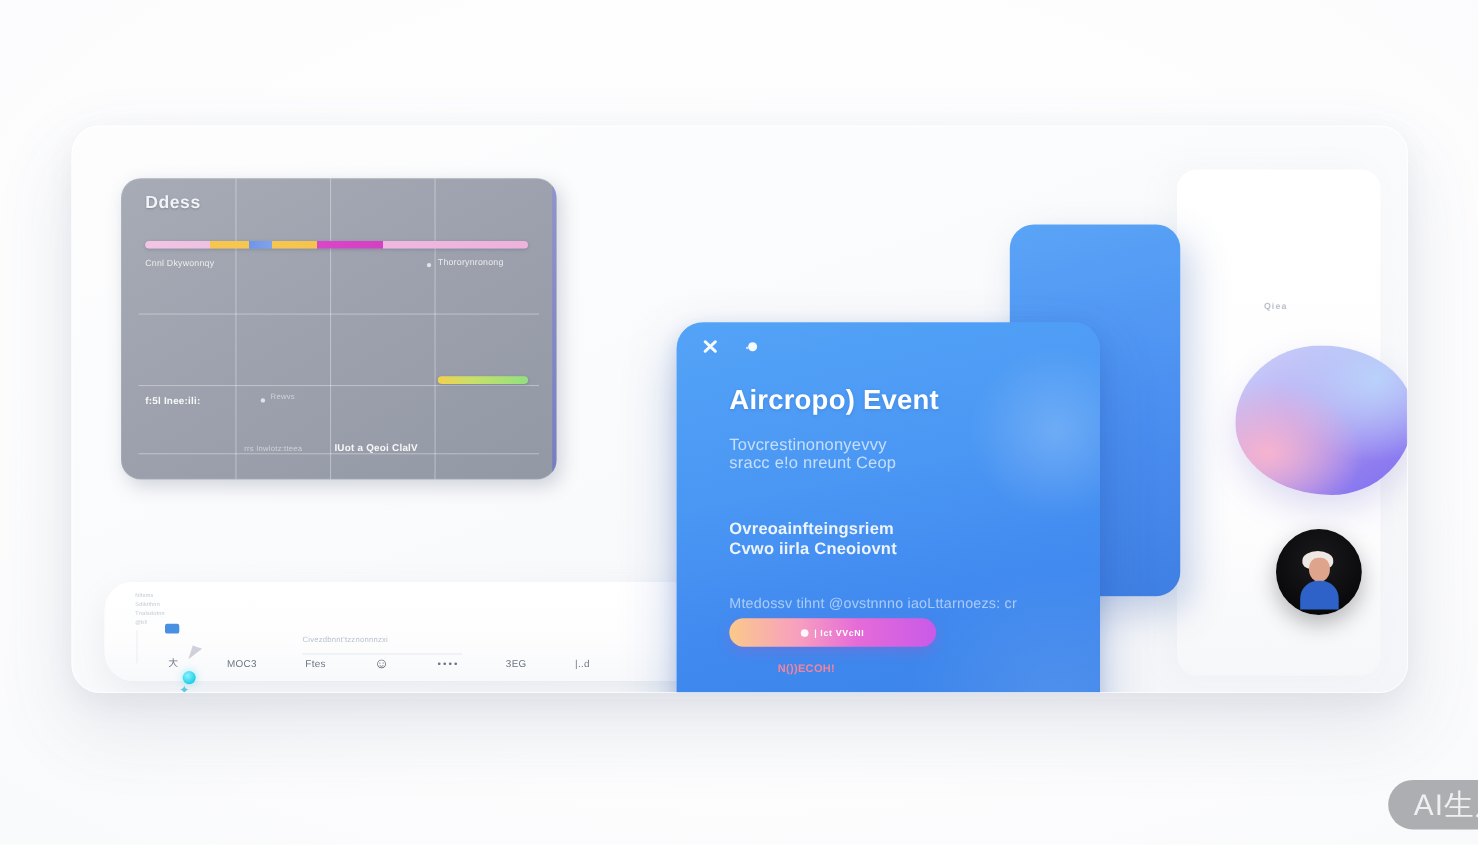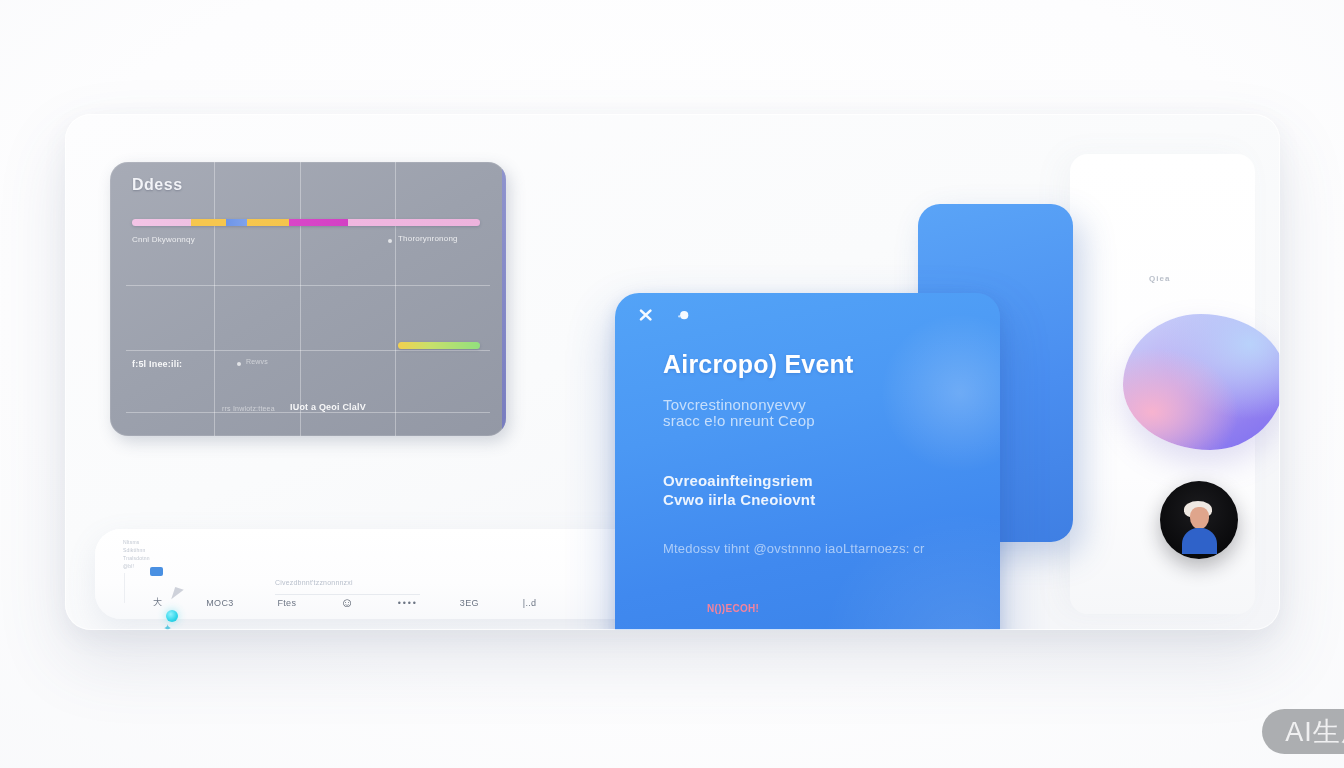--- a/index.html
+++ b/index.html
@@ -303,21 +303,21 @@
 
       <div class="row-label" style="left:22px; top:73px;">Cnnl Dkywonnqy</div>
       <div class="mini-dot" style="left:278px; top:77px;"></div>
       <div class="row-label" style="left:288px; top:72px;">Thororynronong</div>
 
       <div class="row-label strong" style="left:22px; top:197px;">f:5l Inee:ili:</div>
       <div class="mini-dot" style="left:127px; top:200px;"></div>
       <div class="row-label dim" style="left:136px; top:196px;">Rewvs</div>
 
       <div class="row-label dim" style="left:112px; top:243px;">rrs Inwlotz:tteea</div>
-      <div class="row-label strong" style="left:180px; top:240px;">IUot a  Qeoi ClalV</div>
+      <div class="row-label strong" style="left:194px; top:240px;">IUot a  Qeoi ClalV</div>
     </div>
 
     <div class="card-behind"></div>
 
     <div class="composer">
       <div class="comp-mini">
         <span>Nltsms</span>
         <span>Sdiktihnn</span>
         <span>Tnalsdotnn</span>
         <span>@bl!</span>
@@ -355,20 +355,24 @@
         </svg>
       </div>
 
       <div class="card-title">Aircropo) Event</div>
       <div class="card-sub" style="white-space:pre-line;">Tovcrestinononyevvy
 sracc e!o nreunt Ceop</div>
       <div class="card-head2" style="white-space:pre-line;">Ovreoainfteingsriem
 Cvwo iirla Cneoiovnt</div>
       <div class="card-note">Mtedossv tihnt @ovstnnno iaoLttarnoezs: cr</div>
 
+      <div class="cta">
+        <span class="cta-dot"></span>
+        <span class="cta-text">| Ict  VVcNI</span>
+      </div>
 
       <div class="card-link">N())ECOH!</div>
     </div>
 
     <div class="right-logo">Qiea</div>
     <div class="blob"></div>
 
     <div class="avatar">
       <div class="av-hair"></div>
       <div class="av-face"></div>

